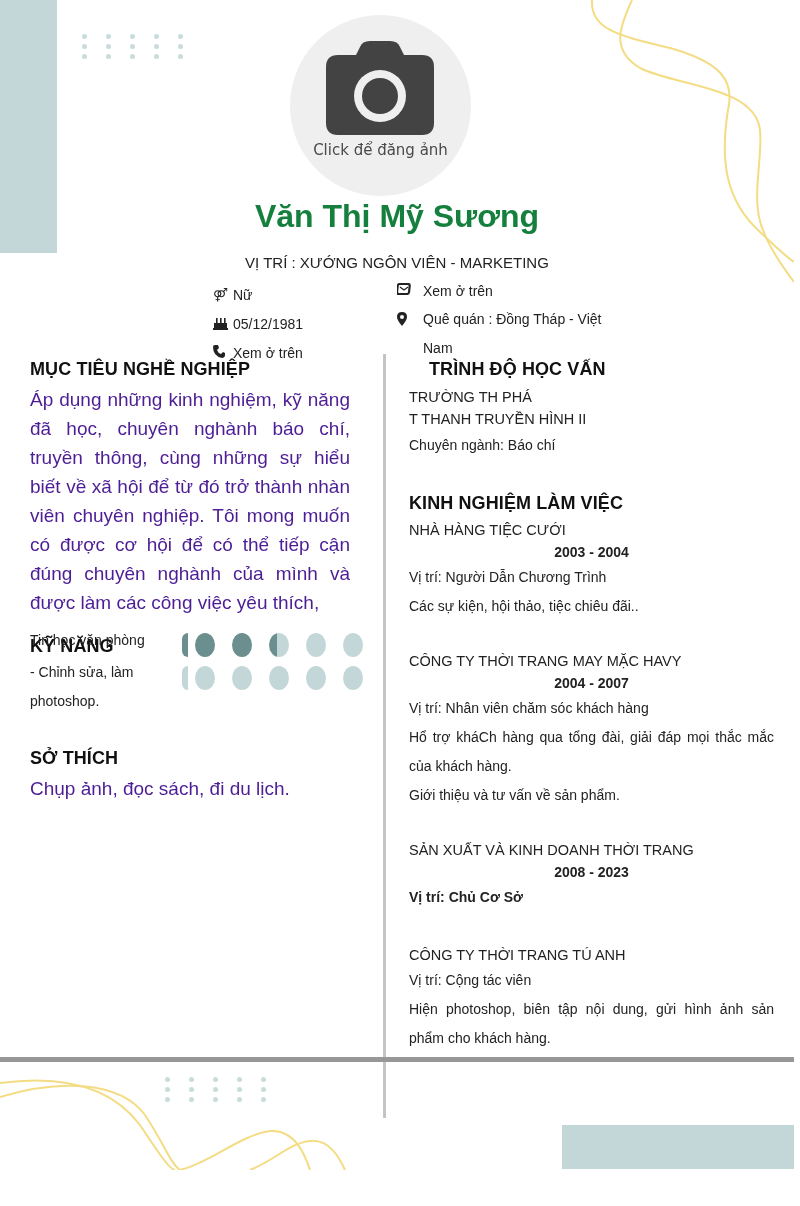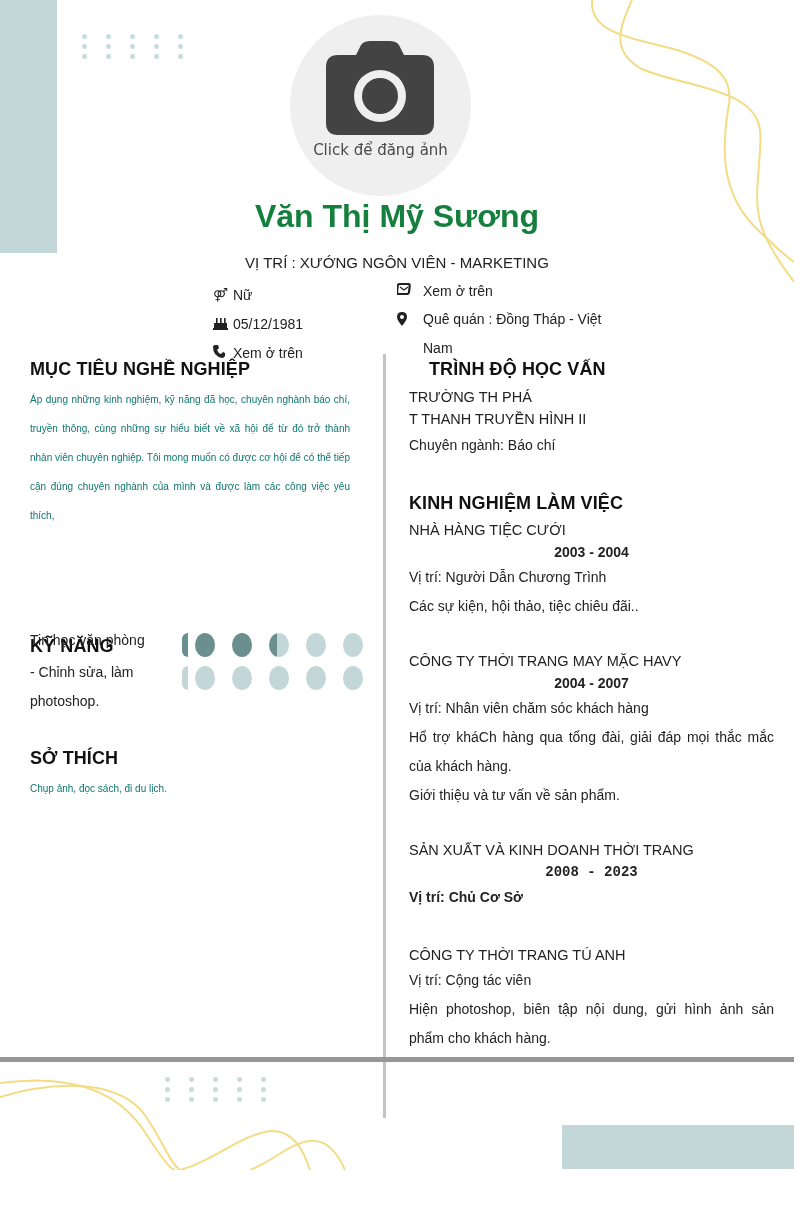--- a/index.html
+++ b/index.html
@@ -20,21 +20,21 @@
     .avatar .cap { position: absolute; left: 0; width: 100%; top: 126px; text-align: center; font-family: "DejaVu Sans", sans-serif; font-size: 15px; color: #4a4a4a; }
 
     .name { position: absolute; left: 0; width: 794px; top: 198px; text-align: center; font-size: 32px; font-weight: bold; color: #15803d; }
     .position { position: absolute; left: 0; width: 794px; top: 254px; text-align: center; font-size: 15px; color: #222; }
 
     .info { position: absolute; font-size: 14px; color: #222; display: flex; align-items: flex-start; }
     .info .ic { display: inline-block; width: 18px; margin-right: 2px; font-size: 13px; color: #222; }
     .info-right .ic { width: 24px; }
 
     .section-title { position: absolute; font-size: 18px; font-weight: bold; color: #111; letter-spacing: 0.1px; }
-    .body-text { font-size: 10px; color: #0f766e; line-height: 29px; }
+    .body-text { font-size: 19px; color: #4c1d95; line-height: 29px; }
     .justify { text-align: justify; text-align-last: left; }
 
     .col-divider { position: absolute; left: 383px; top: 354px; width: 3px; height: 764px; background: #c4c4c4; }
     .h-divider { position: absolute; left: 0; top: 1057px; width: 794px; height: 5px; background: #979797; }
 
     .skill-name { position: absolute; left: 30px; font-size: 14px; color: #222; line-height: 29px; }
     .skill-dots { position: absolute; left: 182px; display: flex; gap: 0; }
     .sd { width: 20px; height: 24px; border-radius: 50%; background: #c4d7d8; margin-right: 17px; position: relative; overflow: hidden; }
     .sd.full { background: #6a8f8e; }
     .sd.half { background: linear-gradient(90deg, #6a8f8e 0 42%, #c4d7d8 42% 100%); }
@@ -206,21 +206,21 @@
   <div class="right-col" style="top:650px;">
     <div class="job-company" style="line-height:22px;">CÔNG TY THỜI TRANG MAY MẶC HAVY</div>
     <div class="job-period" style="line-height:22px;">2004 - 2007</div>
     <div class="job-line justify" style="line-height:29px;">Vị trí: Nhân viên chăm sóc khách hàng</div>
     <div class="job-line justify" style="line-height:29px;">Hổ trợ kháCh hàng qua tổng đài, giải đáp mọi thắc mắc của khách hàng.</div>
     <div class="job-line" style="line-height:29px;">Giới thiệu và tư vấn về sản phẩm.</div>
   </div>
 
   <div class="right-col" style="top:839px;">
     <div class="job-company" style="line-height:22px;">SẢN XUẤT VÀ KINH DOANH THỜI TRANG</div>
-    <div class="job-period" style="line-height:22px;font-family:Liberation Mono, monospace;">2008 - 2023</div>
+    <div class="job-period" style="line-height:22px;">2008 - 2023</div>
     <div class="job-line" style="line-height:29px;font-weight:bold;">Vị trí: Chủ Cơ Sở</div>
   </div>
 
   <div class="right-col" style="top:944px;">
     <div class="job-company" style="line-height:22px;">CÔNG TY THỜI TRANG TÚ ANH</div>
     <div class="job-line" style="line-height:29px;">Vị trí: Cộng tác viên</div>
     <div class="job-line justify" style="line-height:29px;">Hiện photoshop, biên tập nội dung, gửi hình ảnh sản phẩm cho khách hàng.</div>
   </div>
 
   <div class="h-divider"></div>

